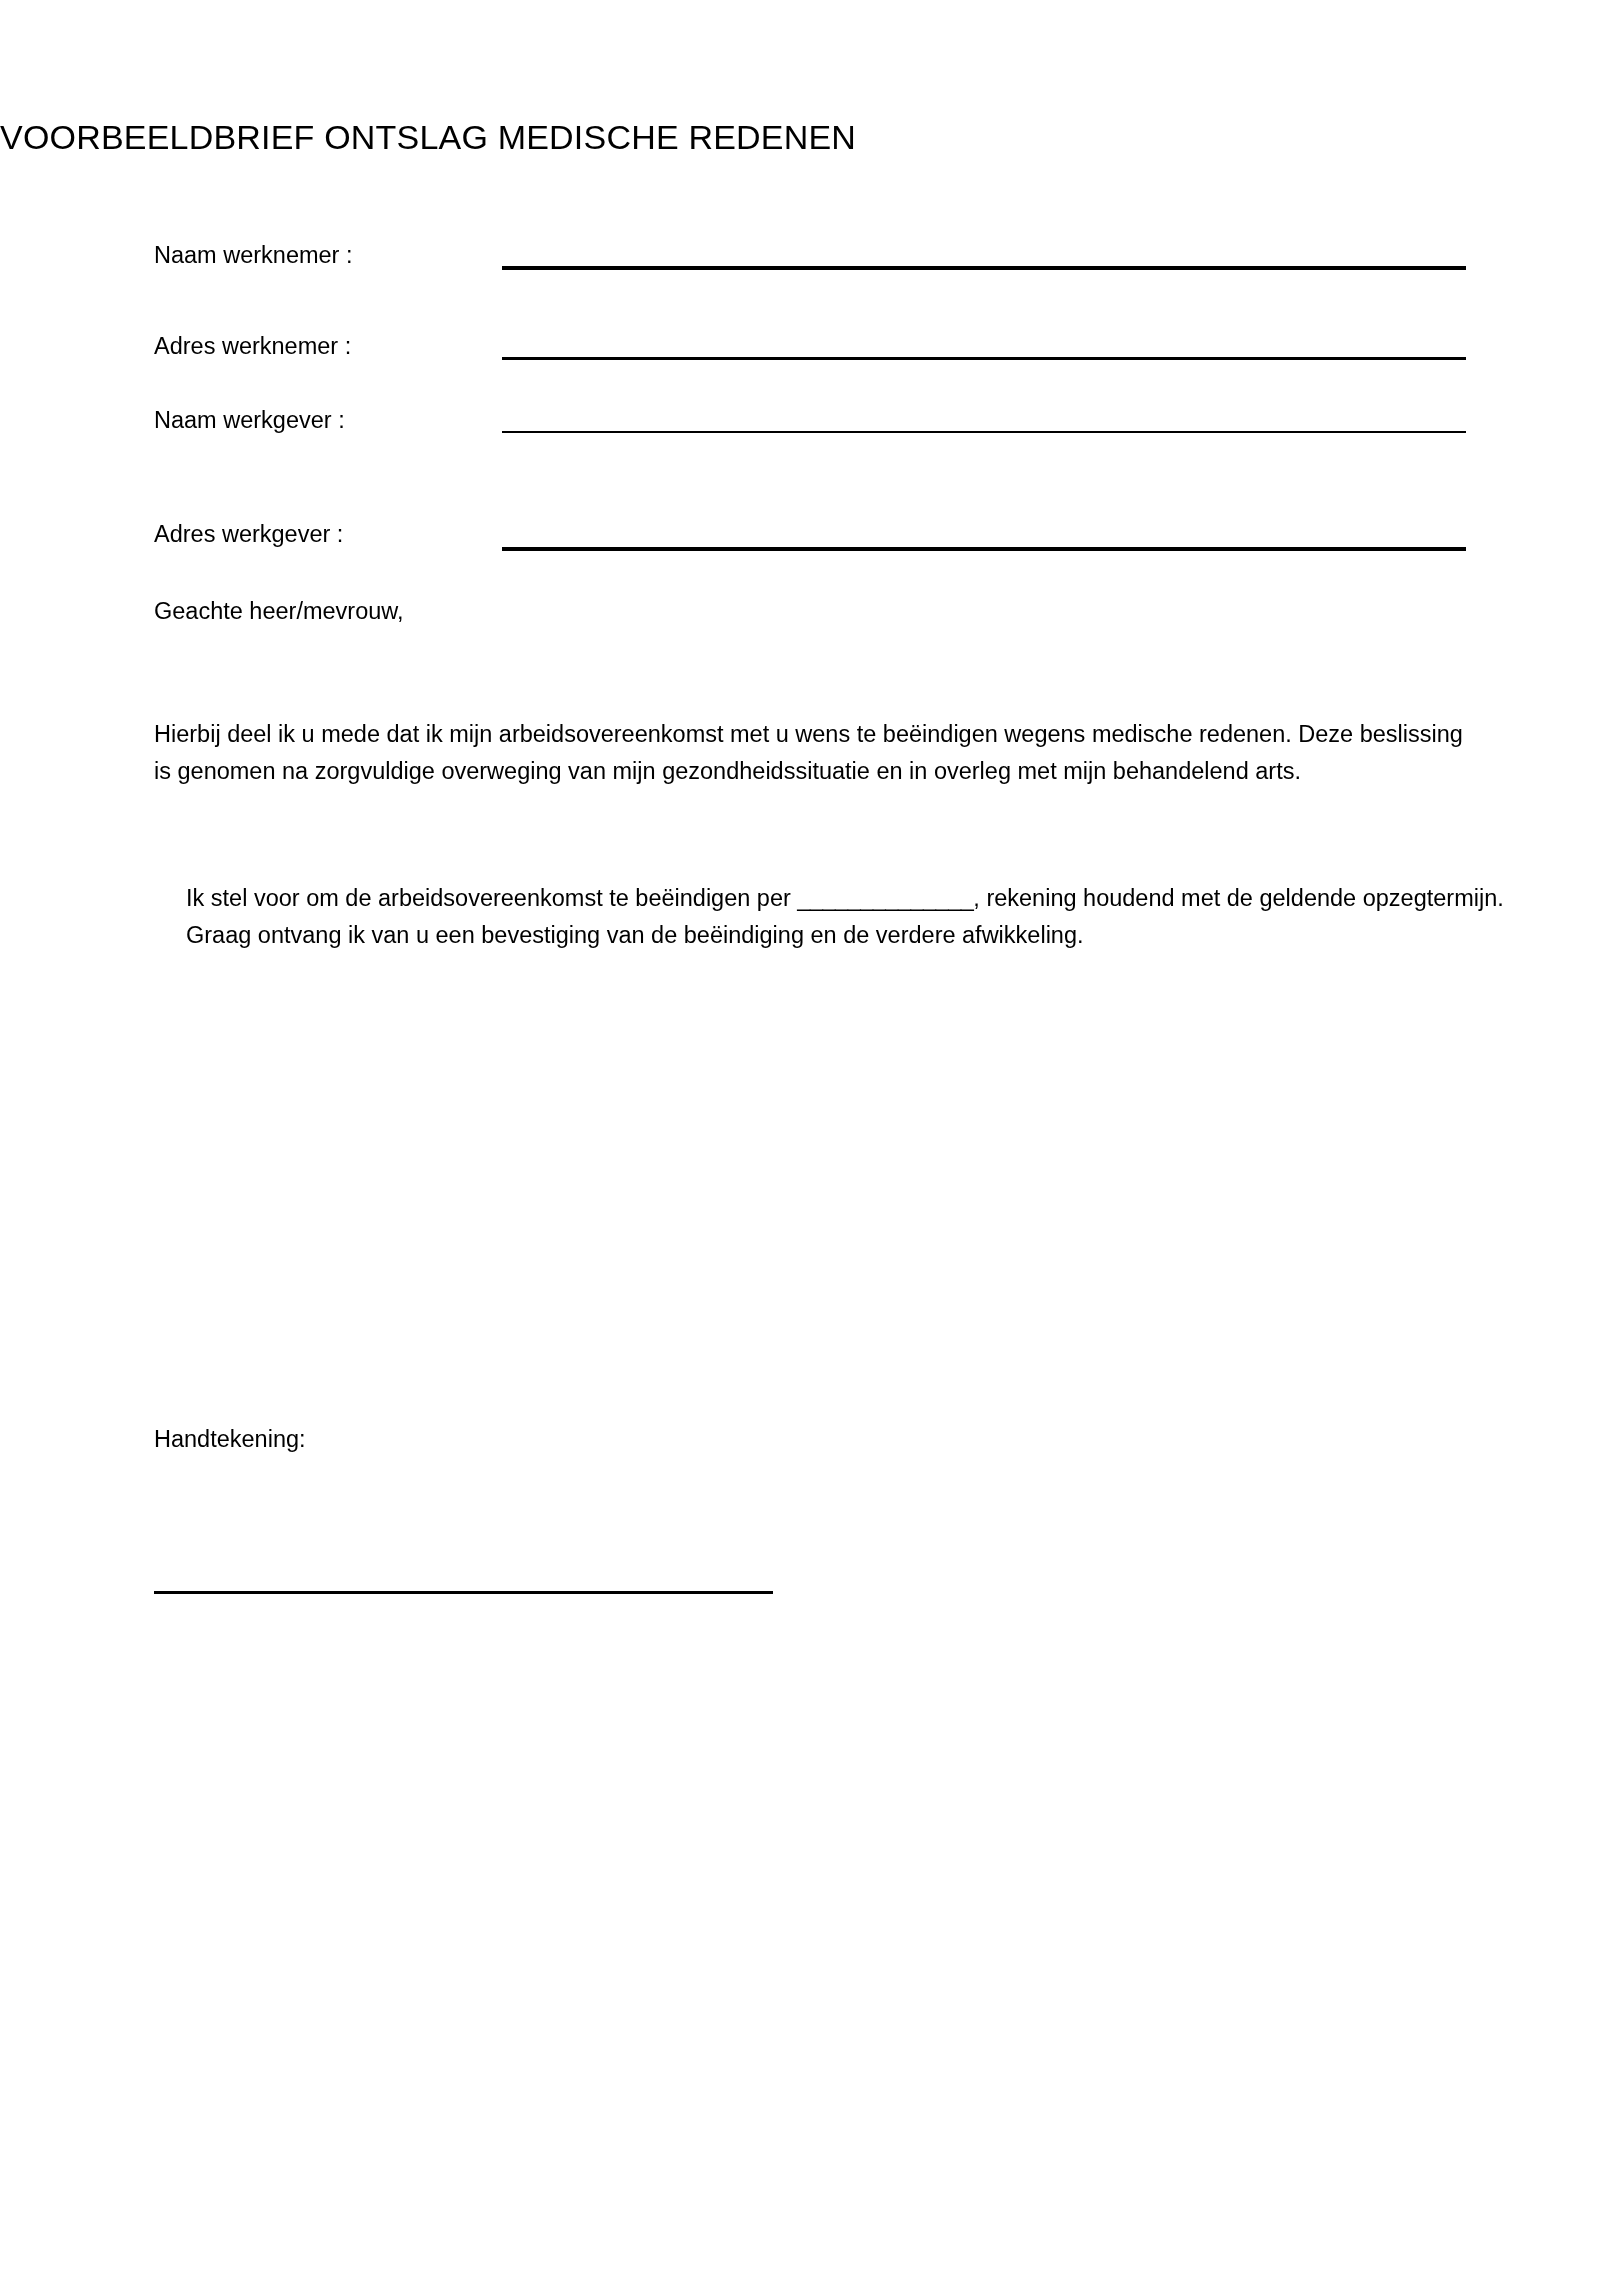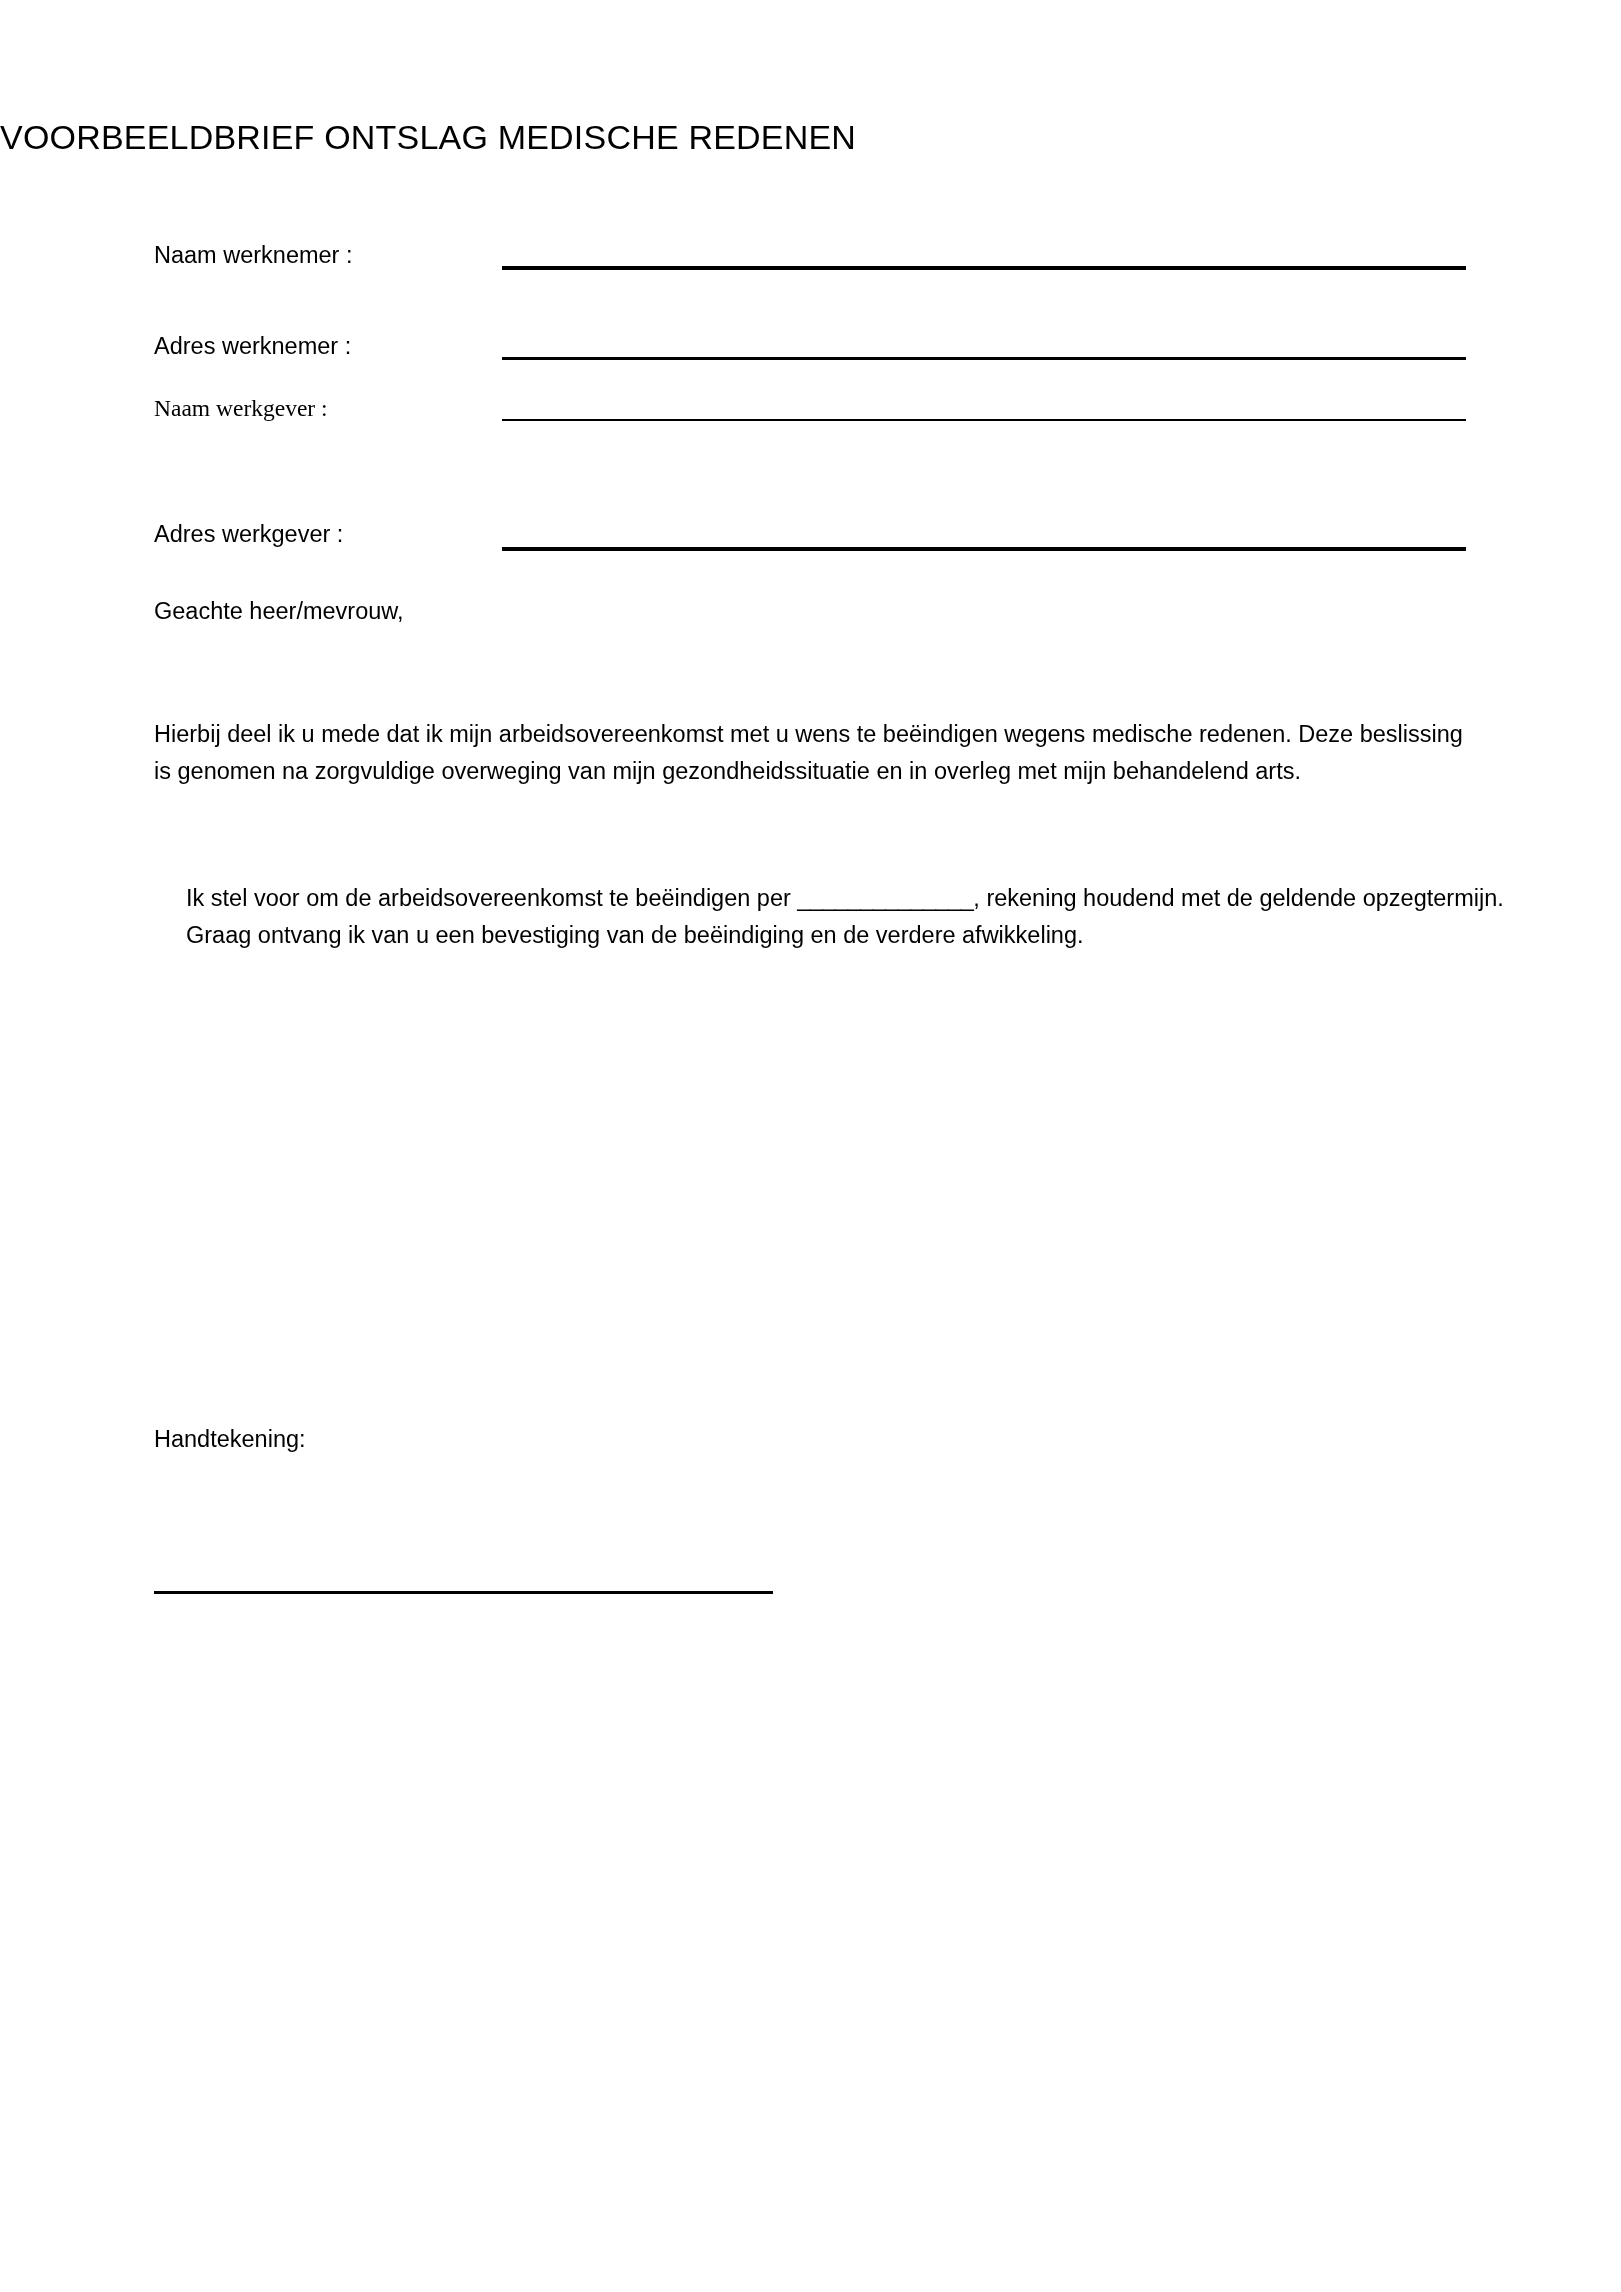--- a/index.html
+++ b/index.html
@@ -113,21 +113,21 @@
     <div class="form-row" style="top:239px;">
       <span class="form-label">Naam werknemer :</span>
       <span class="form-line thick" style="top:27.4px;"></span>
     </div>
 
     <div class="form-row" style="top:330px;">
       <span class="form-label">Adres werknemer :</span>
       <span class="form-line thin" style="top:27.4px;"></span>
     </div>
 
-    <div class="form-row" style="top:392px;font-family:Liberation Serif, serif;">
+    <div class="form-row" style="top:404px;">
       <span class="form-label">Naam werkgever :</span>
       <span class="form-line thin" style="top:26.5px;"></span>
     </div>
 
     <div class="form-row" style="top:486px;margin-top:32px;">
       <span class="form-label">Adres werkgever :</span>
       <span class="form-line thick" style="top:29px;"></span>
     </div>
 
   </div>

